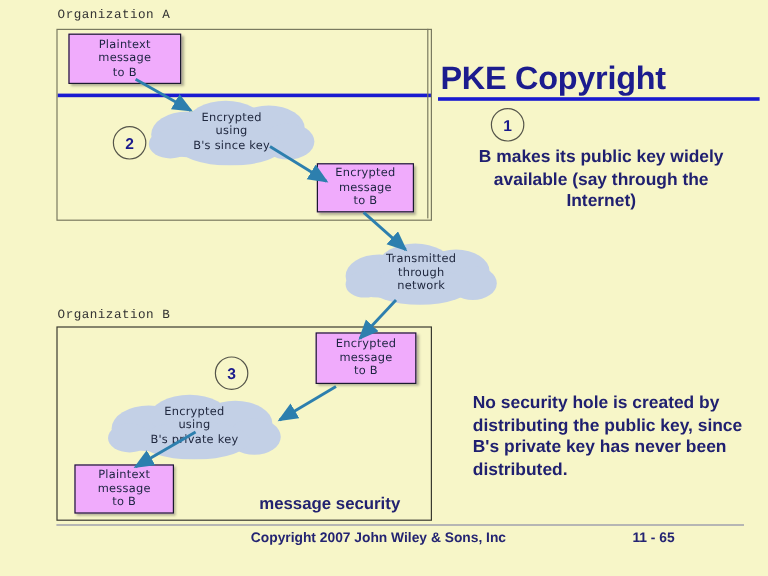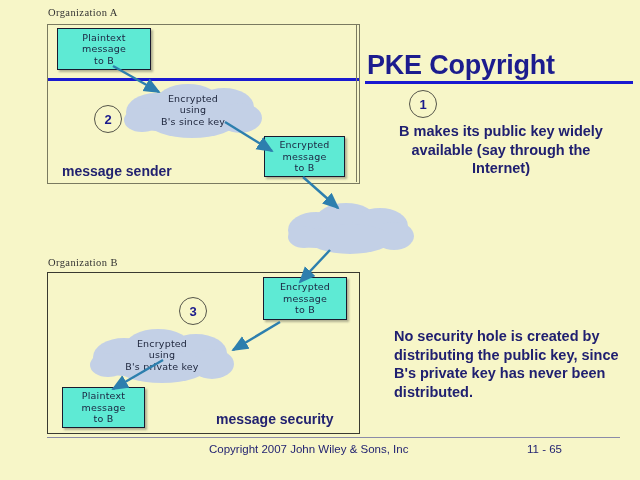--- a/index.html
+++ b/index.html
@@ -18,27 +18,27 @@
     box-shadow:0 0 0 0 transparent;
     background:transparent;
   }
   .org-frame.dark{border:1px solid #3a3a30;}
   .org-label{
     position:absolute;
     font-size:10.5px;
     color:#333333;
     letter-spacing:.4px;
     white-space:nowrap;
-    font-family:Liberation Serif, serif;
+    font-family:Liberation Mono, monospace;
   }
 
   
   .msg-box{
     position:absolute;
-    background:#5eead4;
+    background:#f0abfc;
     border:1.5px solid #1a1a2e;
     box-shadow:2px 2px 2px rgba(90,90,80,.45);
     display:flex;align-items:center;justify-content:center;
     text-align:center;
     color:#1b2340;
     font-size:9.5px;
     line-height:11.5px;
     letter-spacing:.2px;
     font-family:"DejaVu Sans", sans-serif;
   }
@@ -106,21 +106,21 @@
 
   
   .hline{position:absolute;}
   .vline{position:absolute;}
 
   
   .footer-rule{position:absolute;height:1px;background:#8b8ba8;}
   .footer-text{
     position:absolute;
     color:#242472;
-    font-weight:normal;
+    font-weight:bold;
     font-size:11.5px;
     white-space:nowrap;
     font-family:"Liberation Sans", sans-serif;
   }
 
   .arrow-layer{position:absolute;left:0;top:0;width:640px;height:480px;z-index:4;pointer-events:none;}
 </style>
 </head>
 <body>
 
@@ -163,35 +163,39 @@
   <div class="num-circle" style="left:94px;top:105px;">2</div>
 
   <div class="msg-box" style="left:264px;top:136px;width:79px;height:39px;">
     <span>
       <span>Encrypted</span><br>
       <span>message</span><br>
       <span>to B</span>
     </span>
   </div>
 
-  <div class="role-label" style="left:62px;top:163px;">message sender</div>
 
   <div class="vline" style="left:356px;top:24px;width:1px;height:158px;background:#7a7a60;"></div>
 
   <div class="cloud" style="left:286px;top:200px;width:130px;height:55px;">
     <svg class="cloud-svg" width="130" height="55" viewBox="0 0 130 55">
       <g fill="#c3d0e6">
         <ellipse cx="30" cy="30" rx="28" ry="18"></ellipse>
         <ellipse cx="60" cy="20" rx="30" ry="17"></ellipse>
         <ellipse cx="94" cy="26" rx="28" ry="18"></ellipse>
         <ellipse cx="108" cy="36" rx="20" ry="14"></ellipse>
         <ellipse cx="64" cy="39" rx="42" ry="15"></ellipse>
         <ellipse cx="18" cy="37" rx="16" ry="11"></ellipse>
       </g>
     </svg>
+    <span class="cloud-txt">
+      <span>Transmitted</span><br>
+      <span>through</span><br>
+      <span>network</span>
+    </span>
   </div>
 
   <div class="org-label" style="left:48px;top:257px;">Organization B</div>
   <div class="org-frame dark" style="left:47px;top:272px;width:311px;height:160px;"></div>
 
   <div class="msg-box" style="left:263px;top:277px;width:82px;height:41px;">
     <span>
       <span>Encrypted</span><br>
       <span>message</span><br>
       <span>to B</span>

